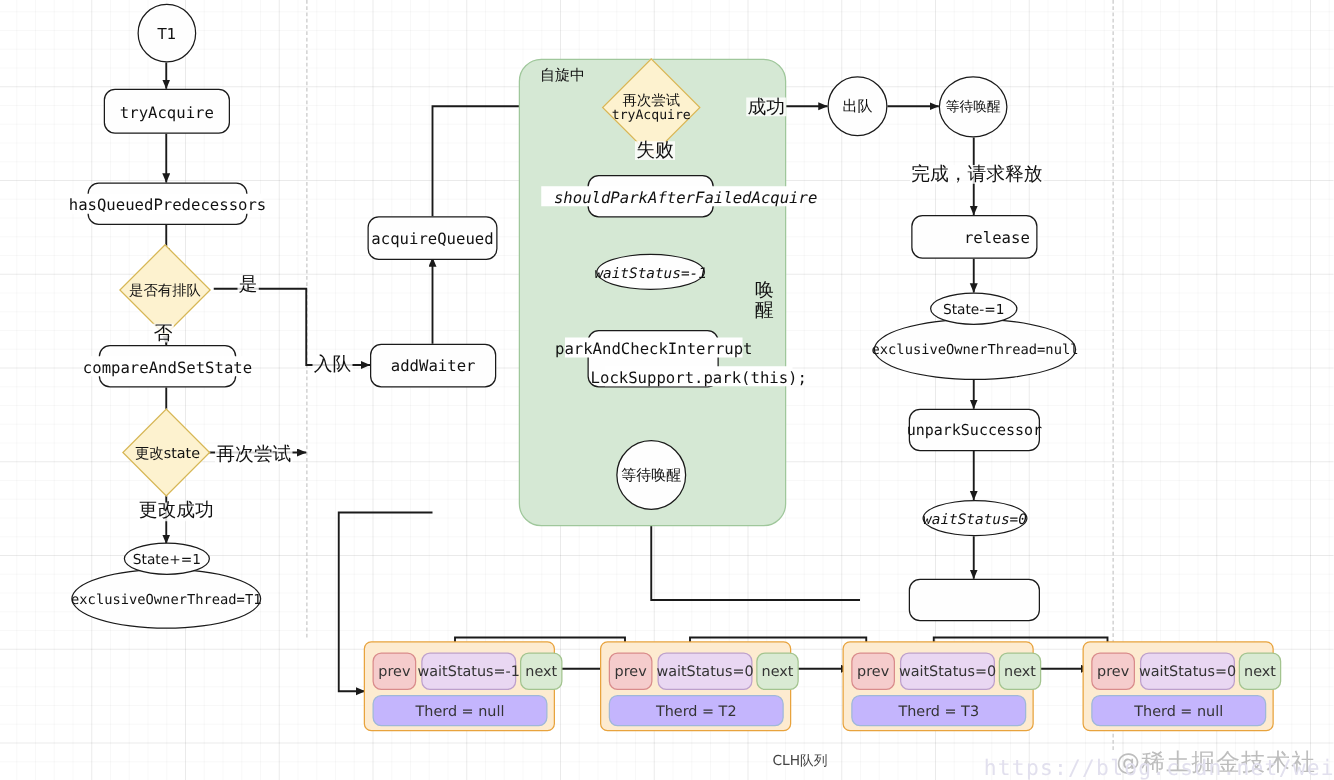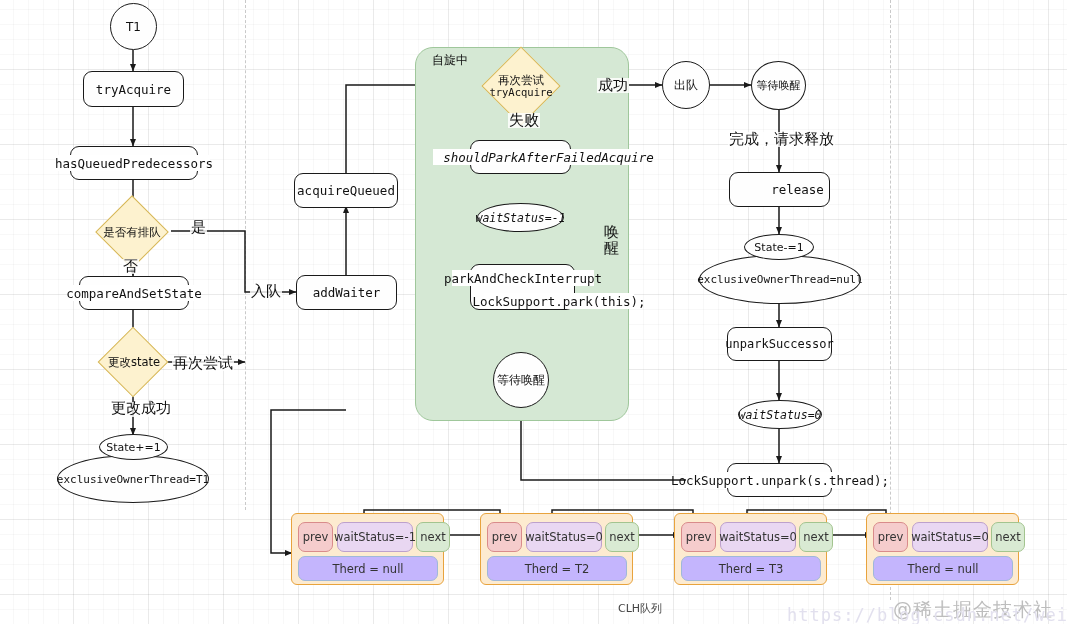--- a/index.html
+++ b/index.html
@@ -241,21 +241,20 @@
 
   <div class="node rect" style="left:727px;top:327px;width:105px;height:34px;">
     <span style="font-size:12px;">unparkSuccessor</span>
   </div>
 
   <div class="node ell ell-it" style="left:738px;top:400px;width:84px;height:29px;">
     <span style="font-size:11.5px;">waitStatus=0</span>
   </div>
 
   <div class="node rect" style="left:727px;top:463px;width:105px;height:34px;"></div>
-  <div class="boxtext" style="left:686px;top:472px;width:188px;height:16px;">LockSupport.unpark(s.thread);</div>
 
   <div class="qnode" style="left:291px;top:513px;width:153px;height:72px;">
     <div class="qcell c-prev" style="left:6px;top:8px;width:35px;height:30px;">
       <span>prev</span>
     </div>
     <div class="qcell c-ws" style="left:45px;top:8px;width:76px;height:30px;">
       <span>waitStatus=-1</span>
     </div>
     <div class="qcell c-next" style="left:124px;top:8px;width:34px;height:30px;">
       <span>next</span>

